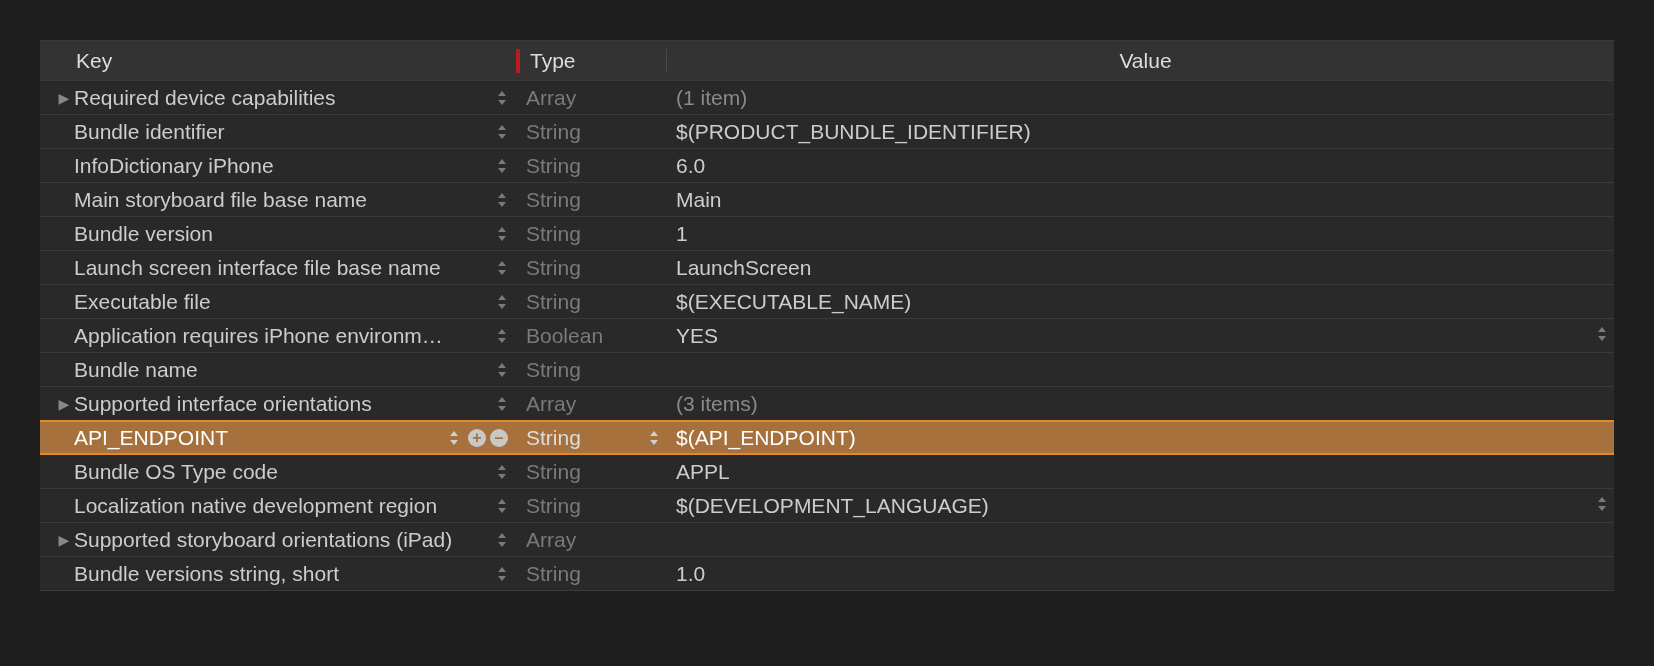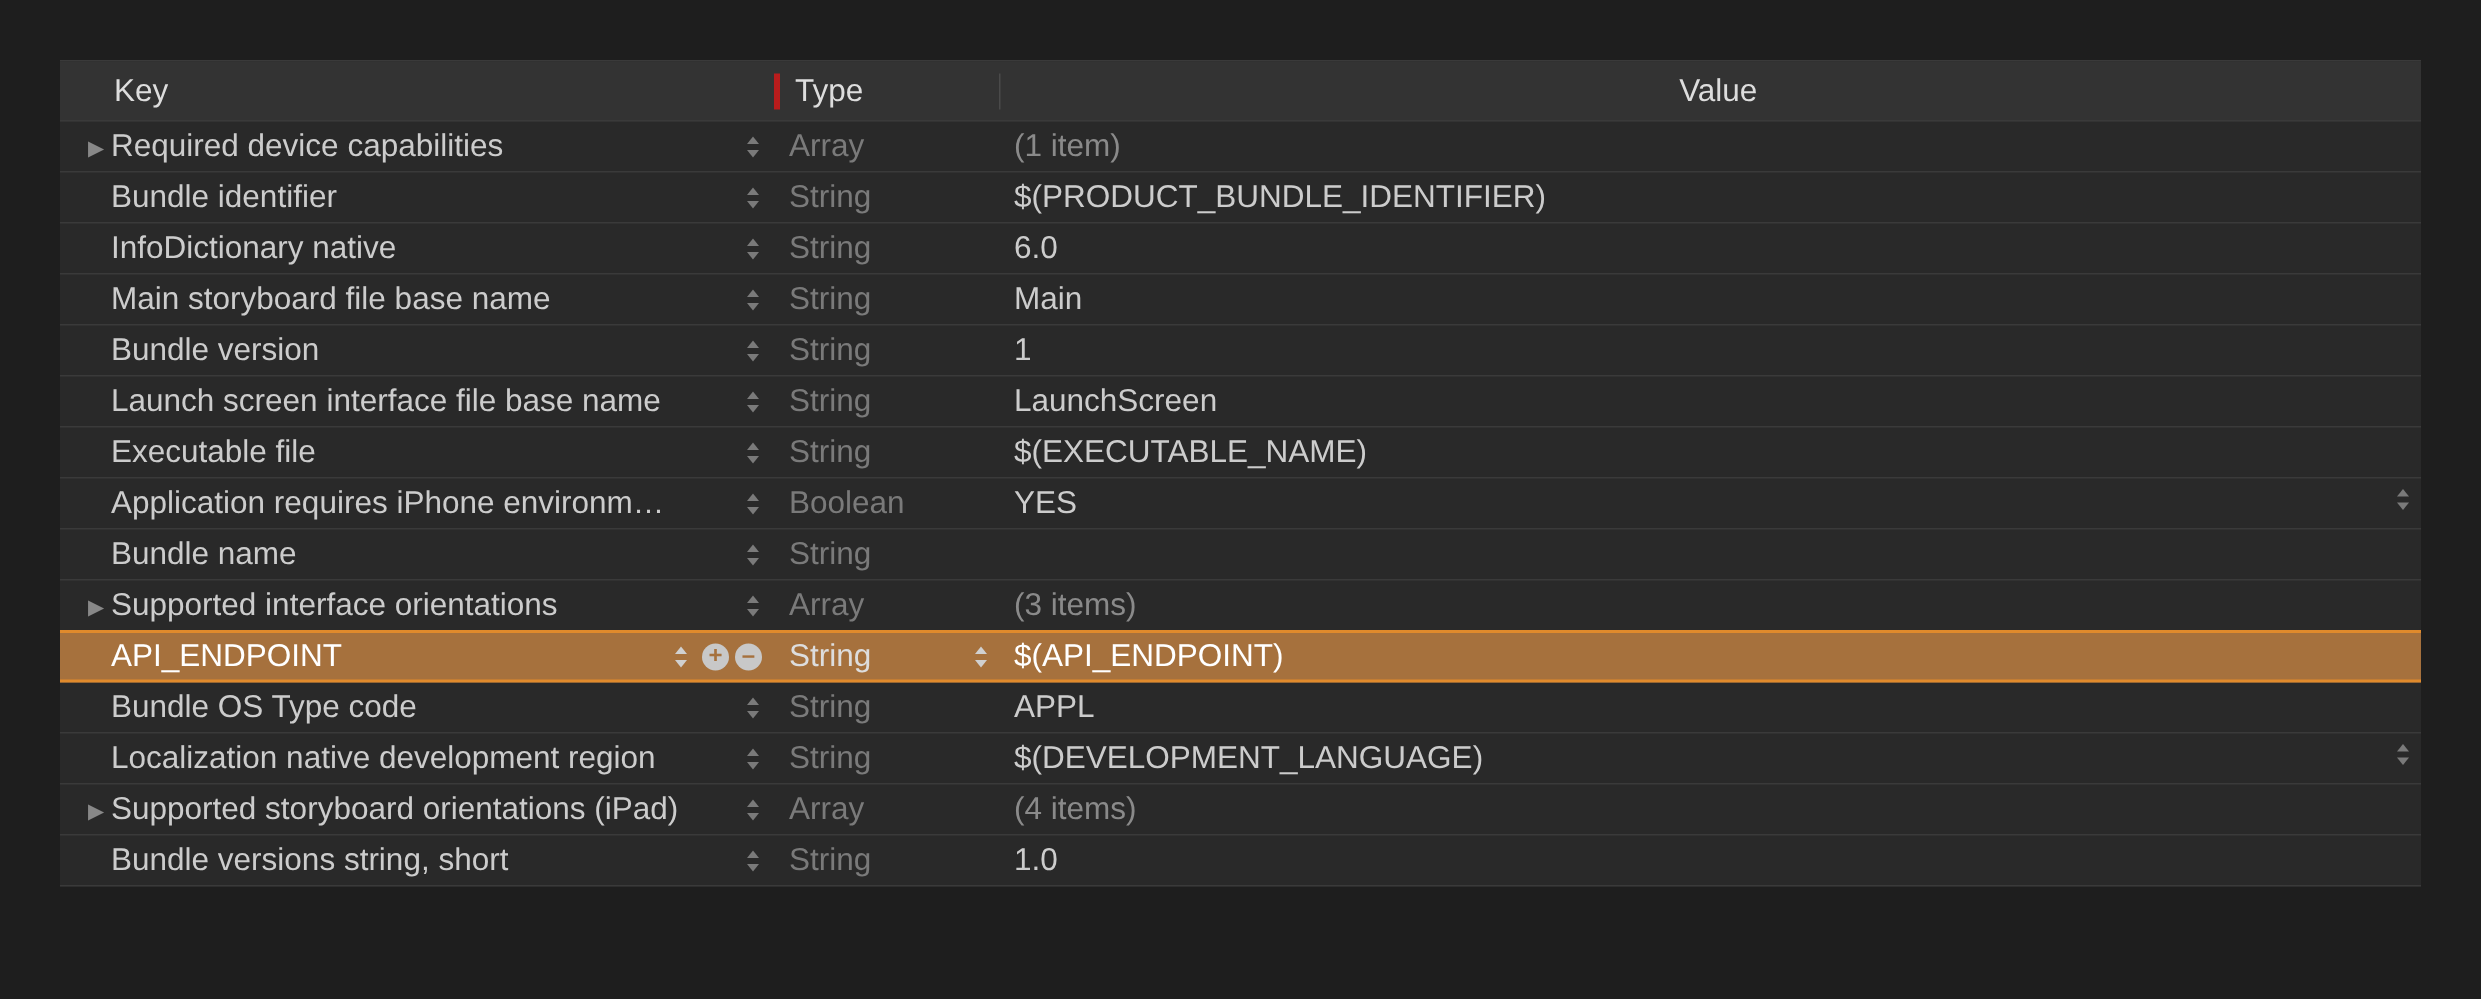--- a/index.html
+++ b/index.html
@@ -74,21 +74,21 @@
           <div class="type-cell">
             <span>String</span>
           </div>
           <div class="value-cell">
             <span>$(PRODUCT_BUNDLE_IDENTIFIER)</span>
           </div>
         </div>
         <div class="row">
           <div class="key-cell">
             <span class="disclosure" style="margin-left: 14px;"></span>
-            <span class="key-text">InfoDictionary native</span>
+            <span class="key-text">InfoDictionary iPhone</span>
             <span class="key-stepper">
               <svg class="step" viewBox="0 0 12 18">
                 <path d="M6 2 L10 7 L2 7 Z" fill="currentColor"></path>
                 <path d="M6 16 L2 11 L10 11 Z" fill="currentColor"></path>
               </svg>
             </span>
           </div>
           <div class="type-cell">
             <span>String</span>
           </div>
@@ -297,23 +297,20 @@
             <span class="key-text">Supported storyboard orientations (iPad)</span>
             <span class="key-stepper">
               <svg class="step" viewBox="0 0 12 18">
                 <path d="M6 2 L10 7 L2 7 Z" fill="currentColor"></path>
                 <path d="M6 16 L2 11 L10 11 Z" fill="currentColor"></path>
               </svg>
             </span>
           </div>
           <div class="type-cell">
             <span>Array</span>
-          </div>
-          <div class="value-cell dim">
-            <span>(4 items)</span>
           </div>
         </div>
         <div class="row">
           <div class="key-cell">
             <span class="disclosure" style="margin-left: 14px;"></span>
             <span class="key-text">Bundle versions string, short</span>
             <span class="key-stepper">
               <svg class="step" viewBox="0 0 12 18">
                 <path d="M6 2 L10 7 L2 7 Z" fill="currentColor"></path>
                 <path d="M6 16 L2 11 L10 11 Z" fill="currentColor"></path>

